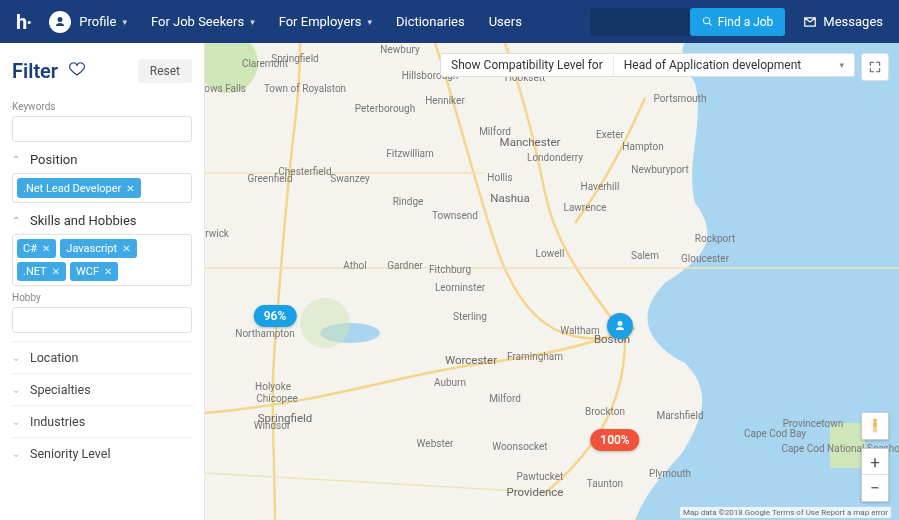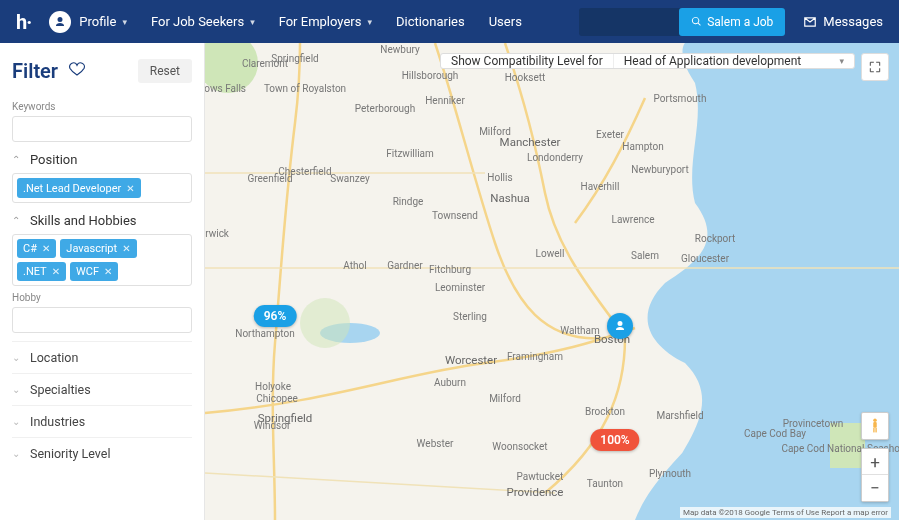--- a/index.html
+++ b/index.html
@@ -38,21 +38,21 @@
 .collapsed-row .name { font-size:12.5px; color:#444; }
 .tag-box { border:1px solid #e0e0e0; border-radius:3px; padding:4px; display:flex; flex-wrap:wrap; gap:4px; min-height:30px; }
 .tag { background:#3fa9e6; color:#fff; font-size:11px; padding:3px 6px; border-radius:3px; display:flex; align-items:center; }
 .tag .x { margin-left:5px; font-size:10px; opacity:.85; cursor:pointer; }
 .apply-bar { height:34px; background:#1a3d7c; color:#fff; display:flex; align-items:center; justify-content:center; font-size:12.5px; cursor:pointer; position:relative; }
 .apply-bar .list-toggle { position:absolute; right:0; top:0; bottom:0; width:28px; background:#153566; display:flex; align-items:center; justify-content:center; }
 .apply-bar .list-toggle svg { width:12px; height:12px; fill:#fff; }
 
 .map-area { flex:1; position:relative; background:#eef4e3; overflow:hidden; }
 .map-bg { position:absolute; inset:0; }
-.map-top { position:absolute; top:10px; left:235px; right:44px; height:16px; background:#fff; border:1px solid #ddd; border-radius:3px; display:flex; align-items:center; font-size:12px; color:#333; }
+.map-top { position:absolute; top:10px; left:235px; right:44px; height:24px; background:#fff; border:1px solid #ddd; border-radius:3px; display:flex; align-items:center; font-size:12px; color:#333; }
 .map-top .lbl { padding:0 10px; border-right:1px solid #eee; height:100%; display:flex; align-items:center; }
 .map-top .sel { flex:1; padding:0 10px; display:flex; align-items:center; justify-content:space-between; cursor:pointer; }
 .map-top .sel .caret { font-size:9px; color:#888; }
 .fullscreen-btn { position:absolute; top:10px; right:10px; width:28px; height:28px; background:#fff; border:1px solid #ddd; border-radius:3px; display:flex; align-items:center; justify-content:center; cursor:pointer; }
 .fullscreen-btn svg { width:14px; height:14px; stroke:#555; fill:none; stroke-width:1.8; }
 
 .marker { position:absolute; transform:translate(-50%,-50%); padding:4px 10px; border-radius:12px; color:#fff; font-size:12px; font-weight:600; box-shadow:0 1px 3px rgba(0,0,0,.25);margin-top:48px; }
 .marker::after { content:""; position:absolute; left:50%; bottom:-5px; transform:translateX(-50%); border:5px solid transparent; border-top-color:inherit; }
 .marker-blue { background:#1aa0e6; border-top-color:#1aa0e6; }
 .marker-red { background:#f0533b; border-top-color:#f0533b; }
@@ -101,21 +101,21 @@
   <div class="nav-item">
       <span>Users</span>
     </div>
   <div class="spacer"></div>
   <div class="search-wrap">
     <input class="search-input" style="">
     <button class="find-job-btn">
       <svg viewBox="0 0 24 24">
           <path d="M10 2a8 8 0 1 0 4.9 14.3l5 5 1.4-1.4-5-5A8 8 0 0 0 10 2zm0 2a6 6 0 1 1 0 12 6 6 0 0 1 0-12z"></path>
         </svg>
-      <span>Salem a Job</span>
+      <span>Find a Job</span>
     </button>
   </div>
   <div class="messages">
     <svg viewBox="0 0 24 24">
         <path d="M3 5h18v14H3z M3 5l9 7 9-7" fill="none" stroke="#fff" stroke-width="2"></path>
       </svg>
     <span>Messages</span>
   </div>
 </div>
 
@@ -226,21 +226,21 @@
         <span class="city-label" style="left: 203px; top: 158px;">Rindge</span>
         <span class="city-label" style="left: 290px; top: 88px;">Milford</span>
         <span class="city-label" style="left: 240px; top: 57px;">Henniker</span>
         <span class="city-label" style="left: 295px; top: 134px;">Hollis</span>
         <span class="city-label" style="left: 320px; top: 34px;">Hooksett</span>
         <span class="city-label" style="left: 350px; top: 114px;">Londonderry</span>
         <span class="city-label" style="left: 405px; top: 91px;">Exeter</span>
         <span class="city-label" style="left: 438px; top: 103px;">Hampton</span>
         <span class="city-label" style="left: 455px; top: 126px;">Newburyport</span>
         <span class="city-label" style="left: 395px; top: 143px;">Haverhill</span>
-        <span class="city-label" style="left: 380px; top: 176px; margin-left: 48px;">Lawrence</span>
+        <span class="city-label" style="left: 380px; top: 164px;">Lawrence</span>
         <span class="city-label" style="left: 345px; top: 210px;">Lowell</span>
         <span class="city-label" style="left: 440px; top: 212px;">Salem</span>
         <span class="city-label" style="left: 510px; top: 195px;">Rockport</span>
         <span class="city-label" style="left: 500px; top: 215px;">Gloucester</span>
         <span class="city-label" style="left: 250px; top: 172px;">Townsend</span>
         <span class="city-label" style="left: 245px; top: 226px;">Fitchburg</span>
         <span class="city-label" style="left: 200px; top: 222px;">Gardner</span>
         <span class="city-label" style="left: 150px; top: 222px;">Athol</span>
         <span class="city-label" style="left: 255px; top: 244px;">Leominster</span>
         <span class="city-label" style="left: 265px; top: 273px;">Sterling</span>

